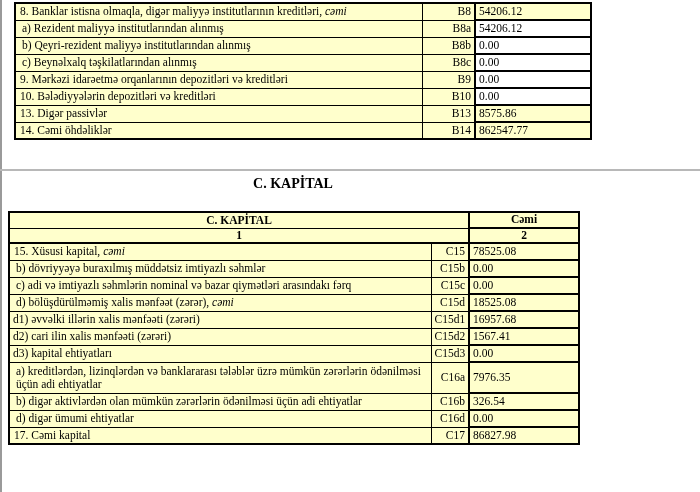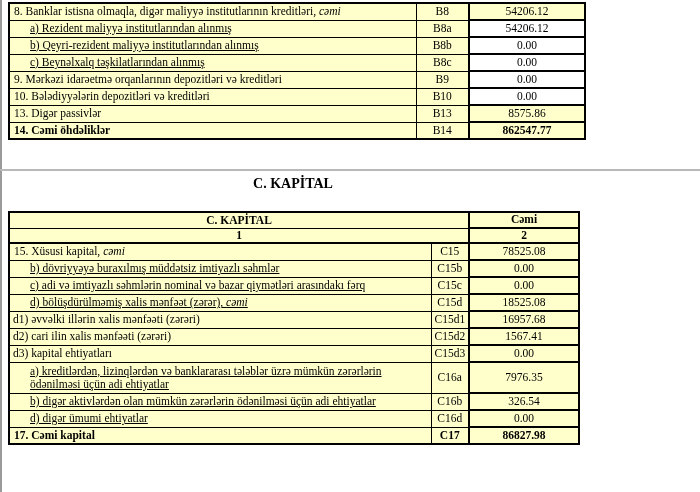--- a/index.html
+++ b/index.html
@@ -4,29 +4,29 @@
 <style>
   html,body{margin:0;padding:0;background:#ffffff;}
   .page{position:relative;width:700px;height:492px;background:#ffffff;overflow:hidden;
         font-family:"Liberation Serif","DejaVu Serif",serif;color:#000;}
   .edge-left{position:absolute;left:0;top:0;width:2px;height:492px;background:#9a9a9a;}
   .break-line{position:absolute;left:0;top:169px;width:700px;height:2px;background:#b8b8b8;}
   table.tbl{position:absolute;border-collapse:collapse;table-layout:fixed;
             border:2px solid #000;background:#ffffcc;}
   .tbl td{border:1px solid #000;padding:0 3px;font-size:11.5px;height:15px;
           line-height:1.15;white-space:nowrap;overflow:hidden;background:#ffffcc;}
-  .tbl-b{left:8px;top:2px;width:576px;}
+  .tbl-b{left:14px;top:2px;width:576px;}
   .tbl-c{left:8px;top:211px;width:570px;}
-  td.code{text-align:center;}
-  td.val{text-align:center;border-width:2px;}
+  td.code{text-align:right;}
+  td.val{text-align:left;border-width:2px;}
   td.white{background:#ffffff;}
   td.ind0{padding-left:4px;}
-  td.ind1{padding-left:20px;text-decoration:underline;}
+  td.ind1{padding-left:6px;}
   td.ind2{}
-  .bold{font-weight:bold;}
+  .bold{font-weight:normal;}
   td.hdr{text-align:center;font-weight:bold;}
   tr.digits td{height:12px;border-bottom-width:2px;}
   tr.hdrrow td{height:14px;}
   tr.tall td{height:29px;}
   tr.tall td.lbl{white-space:normal;margin-left:48px;}
   .heading{position:absolute;left:8px;top:176px;width:570px;text-align:center;
            font-weight:bold;font-size:14px;}
   i.it{font-style:italic;}
 </style>
 </head>

